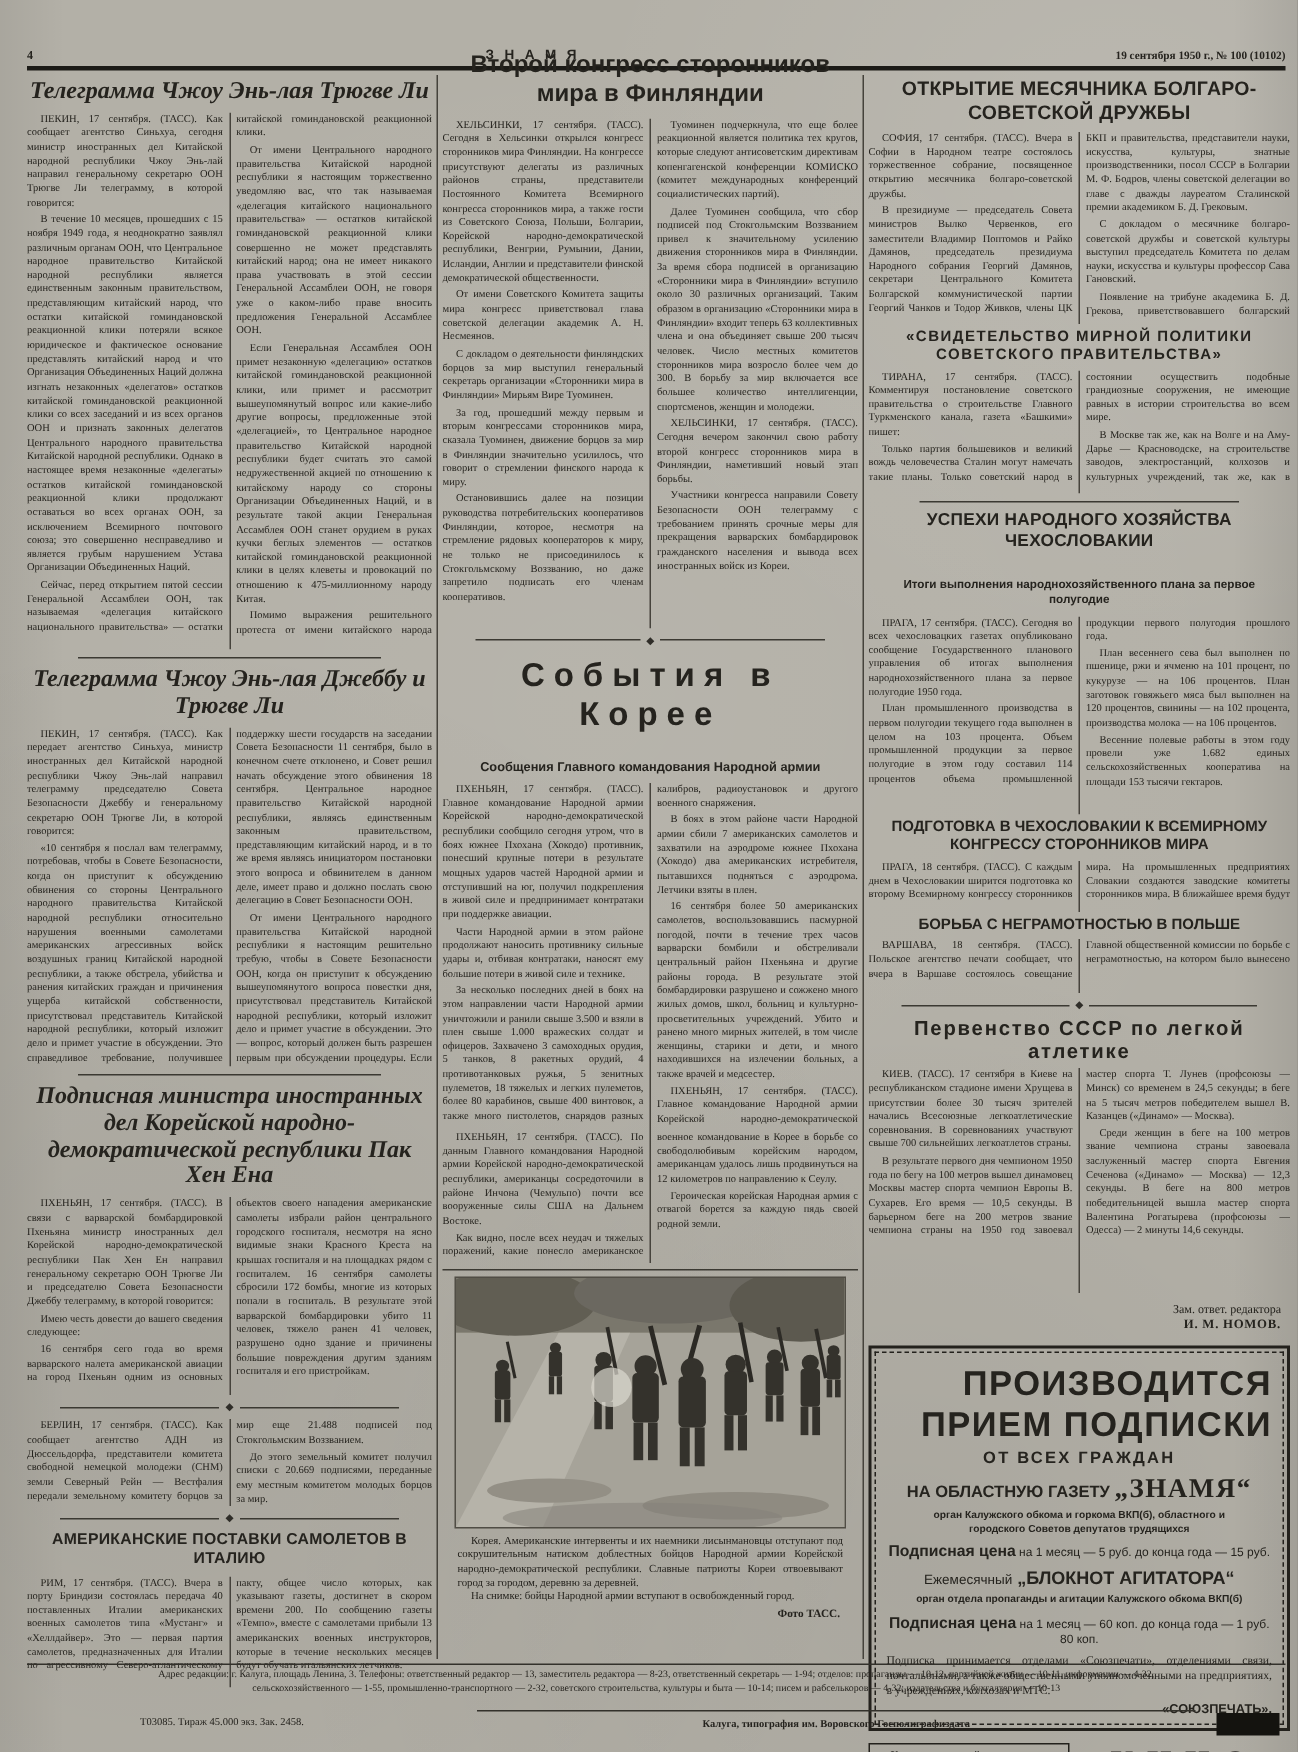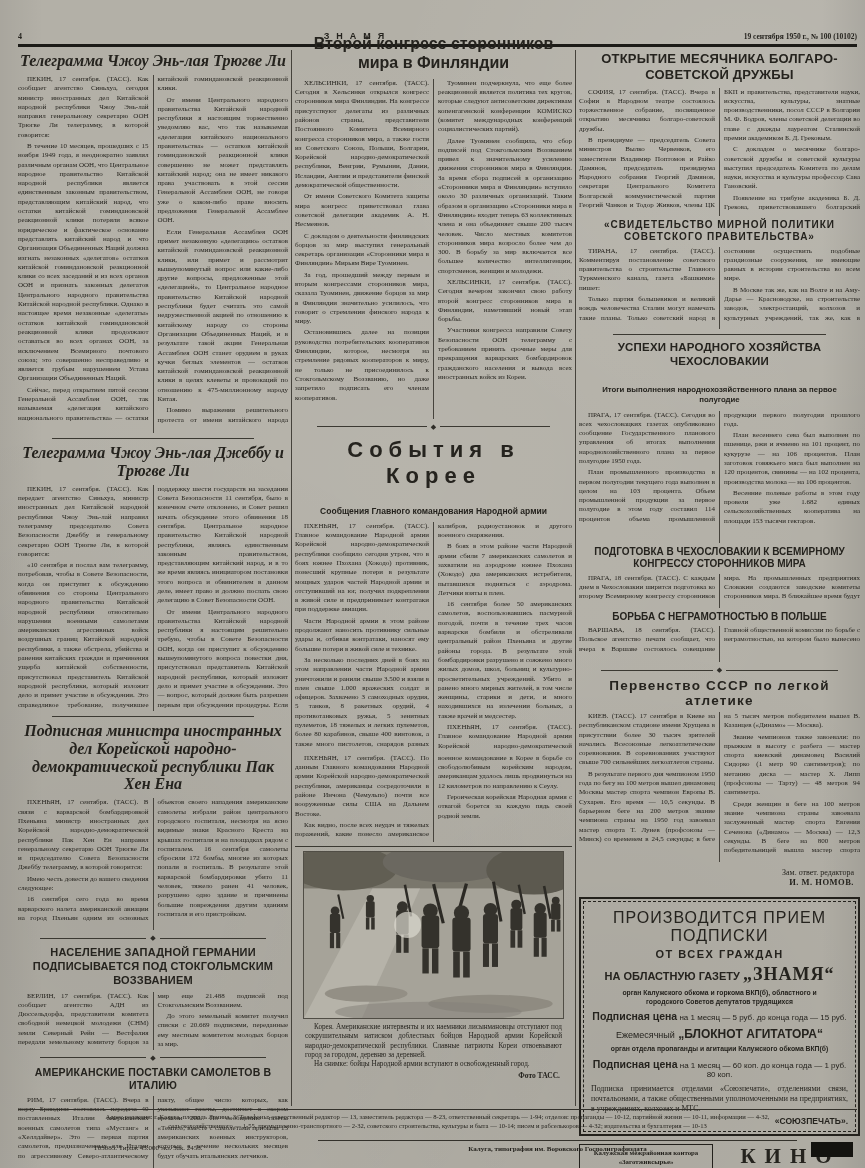--- a/index.html
+++ b/index.html
@@ -42,21 +42,21 @@
            text-align:center;margin:4px 0 4px;}
   .subt{font-family:"Liberation Sans",sans-serif;font-weight:bold;font-size:8.5px;text-align:center;margin:17px 10px 5px;line-height:1.3;}
   .sep{border-top:1.5px solid #3b3932;margin:5px 34px;}
   .sep-d{display:flex;align-items:center;margin:4px 22px;font-size:7px;color:#2f2d28;}
   .sep-d::before,.sep-d::after{content:"";flex:1;border-top:1.5px solid #3b3932;}
   .sep-d span{padding:0 4px;}
   .sig{text-align:right;font-size:8px;padding:6px 6px 2px 0;}
   .sig b{display:block;font-size:8.5px;letter-spacing:.5px;}
   .ad-box{border:2px solid #23211c;outline:1px dashed #23211c;outline-offset:-5px;
           margin:8px 0 8px;padding:10px 10px 8px;text-align:center;font-family:"Liberation Sans",sans-serif;}
-  .ad-l1{font-weight:normal;font-size:16px;letter-spacing:1px;}
+  .ad-l1{font-weight:bold;font-size:23px;letter-spacing:1px;text-align:right;}
   .ad-l2{font-weight:bold;font-size:11px;letter-spacing:1.5px;margin-top:3px;}
   .ad-l3{font-weight:bold;font-size:11px;margin-top:4px;}
   .ad-paper{font-family:"Liberation Serif",serif;font-weight:bold;font-size:18px;letter-spacing:1px;}
   .ad-organ{font-size:6.8px;font-weight:bold;margin:3px 14px 0;line-height:1.35;}
   .ad-price{font-size:8px;margin-top:4px;}
   .ad-price b{font-size:10.5px;}
   .ad-bulletin{font-weight:bold;font-size:12px;margin-top:5px;}
   .ad-note{font-family:"Liberation Serif",serif;font-size:7.8px;text-align:justify;margin-top:5px;line-height:1.3;}
   .ad-signoff{font-weight:bold;font-size:8.5px;text-align:right;margin-top:2px;}
   .bottom-row{display:flex;gap:8px;margin-top:2px;}
@@ -119,21 +119,20 @@
       <div class="body2" style="height:132px">
           <p>ПХЕНЬЯН, 17 сентября. (ТАСС). В связи с варварской бомбардировкой Пхеньяна министр иностранных дел Корейской народно-демократической республики Пак Хен Ен направил генеральному секретарю ООН Трюгве Ли и председателю Совета Безопасности Джеббу телеграмму, в которой говорится:</p>
           <p>Имею честь довести до вашего сведения следующее:</p>
           <p>16 сентября сего года во время варварского налета американской авиации на город Пхеньян одним из основных объектов своего нападения американские самолеты избрали район центрального городского госпиталя, несмотря на ясно видимые знаки Красного Креста на крышах госпиталя и на площадках рядом с госпиталем. 16 сентября самолеты сбросили 172 бомбы, многие из которых попали в госпиталь. В результате этой варварской бомбардировки убито 11 человек, тяжело ранен 41 человек, разрушено одно здание и причинены большие повреждения другим зданиям госпиталя и его пристройкам.</p>
         </div>
     </article>
     <div class="sep-d">
         <span>◆</span>
       </div>
     <article>
-      <h2 class="ht-caps">НАСЕЛЕНИЕ ЗАПАДНОЙ ГЕРМАНИИ ПОДПИСЫВАЕТСЯ ПОД СТОКГОЛЬМСКИМ ВОЗЗВАНИЕМ</h2>
       <div class="body2" style="height:58px">
           <p>БЕРЛИН, 17 сентября. (ТАСС). Как сообщает агентство АДН из Дюссельдорфа, представители комитета свободной немецкой молодежи (СНМ) земли Северный Рейн — Вестфалия передали земельному комитету борцов за мир еще 21.488 подписей под Стокгольмским Воззванием.</p>
           <p>До этого земельный комитет получил списки с 20.669 подписями, переданные ему местным комитетом молодых борцов за мир.</p>
         </div>
     </article>
     <div class="sep-d">
         <span>◆</span>
       </div>
     <article>
       <h2 class="ht-caps" style="font-size:10.5px">АМЕРИКАНСКИЕ ПОСТАВКИ САМОЛЕТОВ В ИТАЛИЮ</h2>
@@ -309,21 +308,20 @@
         </div>
     </article>
     <div class="sep-d">
         <span>◆</span>
       </div>
     <article>
       <h2 class="ht-sport">Первенство СССР по легкой атлетике</h2>
       <div class="body2" style="height:150px">
           <p>КИЕВ. (ТАСС). 17 сентября в Киеве на республиканском стадионе имени Хрущева в присутствии более 30 тысяч зрителей начались Всесоюзные легкоатлетические соревнования. В соревнованиях участвуют свыше 700 сильнейших легкоатлетов страны.</p>
           <p>В результате первого дня чемпионом 1950 года по бегу на 100 метров вышел динамовец Москвы мастер спорта чемпион Европы В. Сухарев. Его время — 10,5 секунды. В барьерном беге на 200 метров звание чемпиона страны на 1950 год завоевал мастер спорта Т. Лунев (профсоюзы — Минск) со временем в 24,5 секунды; в беге на 5 тысяч метров победителем вышел В. Казанцев («Динамо» — Москва).</p>
-          <p>Звание чемпионов также завоевали: по прыжкам в высоту с разбега — мастер спорта киевский динамовец Василий Сидорко (1 метр 90 сантиметров); по метанию диска — мастер Х. Липп (профсоюзы — Тарту) — 48 метров 94 сантиметра.</p>
           <p>Среди женщин в беге на 100 метров звание чемпиона страны завоевала заслуженный мастер спорта Евгения Сеченова («Динамо» — Москва) — 12,3 секунды. В беге на 800 метров победительницей вышла мастер спорта Валентина Рогатырева (профсоюзы — Одесса) — 2 минуты 14,6 секунды.</p>
         </div>
     </article>
     <div class="sig">
       <span>Зам. ответ. редактора</span>
       <b>И. М. НОМОВ.</b>
     </div>
     <div class="ad-box">
       <div class="ad-l1">ПРОИЗВОДИТСЯ ПРИЕМ ПОДПИСКИ</div>
       <div class="ad-l2">ОТ ВСЕХ ГРАЖДАН</div>

